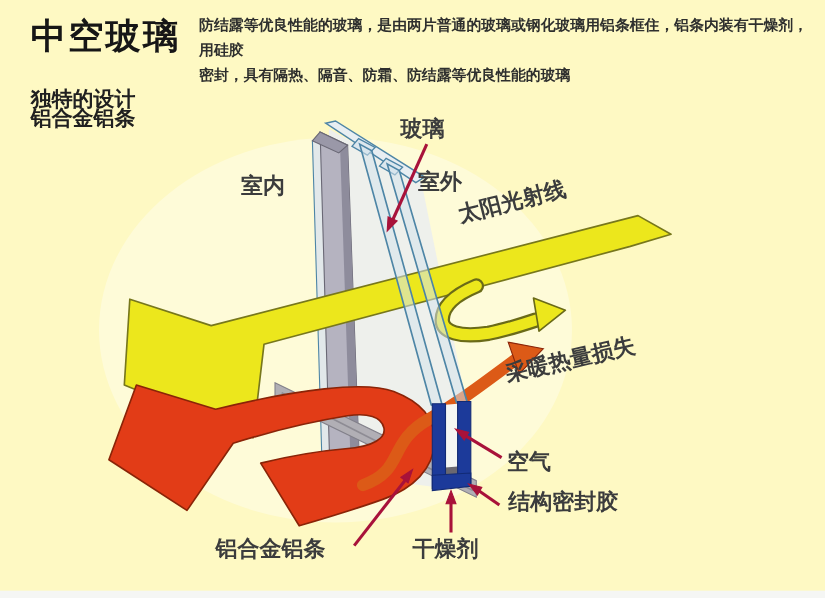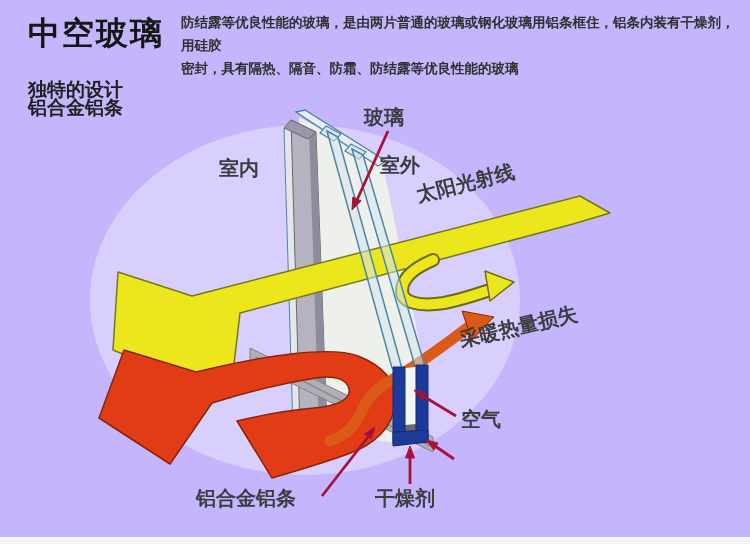--- a/index.html
+++ b/index.html
@@ -1,17 +1,17 @@
 <!DOCTYPE html>
 <html><head>
 <meta charset="utf-8">
 <style>
   html,body{margin:0;padding:0;}
   body{font-family:"Liberation Sans","DejaVu Sans",sans-serif;}
-  #stage{position:relative;width:750px;height:544px;background:#c4b5fd;overflow:hidden;}
+  #stage{position:relative;width:750px;height:544px;background:#fef9c3;overflow:hidden;}
   #diagram-svg{position:absolute;left:0;top:0;}
   .txt{position:absolute;color:#333536;font-weight:700;white-space:nowrap;}
   .title{left:28px;top:12px;font-size:32px;letter-spacing:2px;color:#161616;}
   .slogan1{left:28px;top:66px;font-size:19px;color:#202020;margin-top:11px;}
   .slogan2{left:28px;top:95px;font-size:19px;color:#202020;}
   .desc{position:absolute;left:181px;top:11px;width:565px;font-size:13.5px;line-height:23px;font-weight:700;color:#2e2f2e;}
   .lbl{font-size:20px;color:#3b3c3d;}
   .lbl-glass{left:364px;top:104px;}
   .lbl-indoor{left:219px;top:155px;}
   .lbl-outdoor{left:380px;top:152px;}
@@ -104,15 +104,16 @@
     <div>防结露等优良性能的玻璃，是由两片普通的玻璃或钢化玻璃用铝条框住，铝条内装有干燥剂，用硅胶</div>
     <div>密封，具有隔热、隔音、防霜、防结露等优良性能的玻璃</div>
   </div>
 
   <div class="txt lbl lbl-glass">玻璃</div>
   <div class="txt lbl lbl-indoor">室内</div>
   <div class="txt lbl lbl-outdoor">室外</div>
   <div class="txt lbl lbl-solar">太阳光射线</div>
   <div class="txt lbl lbl-heatloss">采暖热量损失</div>
   <div class="txt lbl lbl-air">空气</div>
+  <div class="txt lbl lbl-sealant">结构密封胶</div>
   <div class="txt lbl lbl-alum">铝合金铝条</div>
   <div class="txt lbl lbl-desi">干燥剂</div>
 </div>
 
 </body></html>

